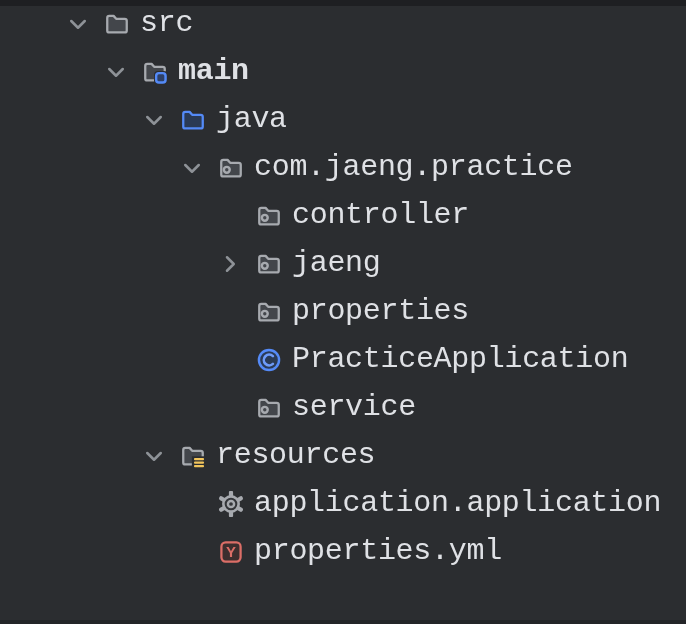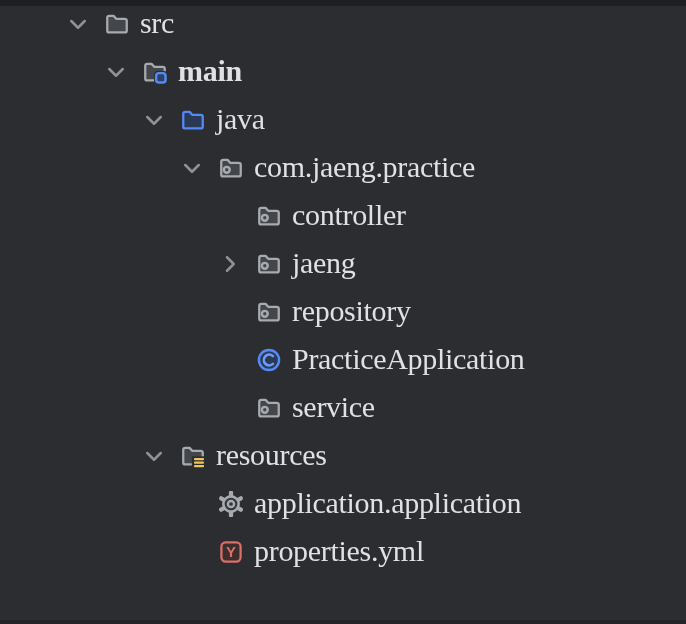--- a/index.html
+++ b/index.html
@@ -2,21 +2,21 @@
 <html><head>
 <meta charset="utf-8">
 <style>
   html, body { margin: 0; padding: 0; background: #1e1f22; }
   .panel {
     position: relative;
     width: 686px;
     height: 624px;
     background: #2b2d30;
     overflow: hidden;
-    font-family: Liberation Serif, serif;
+    font-family: Liberation Mono, monospace;
     color: #dfe1e5;
   }
   .edge-top {
     position: absolute; top: 0; left: 0; right: 0; height: 6px;
     background: #1e1f22; z-index: 5;
   }
   .edge-bottom {
     position: absolute; bottom: 0; left: 0; right: 0; height: 4px;
     background: #232528; z-index: 5;
   }
@@ -205,21 +205,21 @@
     </div>
 
     <div class="row">
       <span class="spacer lv4"></span>
       <span class="chev"></span>
       <span class="icon">
           <svg width="26" height="26" viewBox="0 0 16 16">
             <use href="#def-package"></use>
           </svg>
         </span>
-      <span class="label">repository</span>
+      <span class="label">properties</span>
     </div>
 
     <div class="row">
       <span class="spacer lv4"></span>
       <span class="chev"></span>
       <span class="icon">
           <svg width="26" height="26" viewBox="0 0 16 16">
             <use href="#def-class"></use>
           </svg>
         </span>

